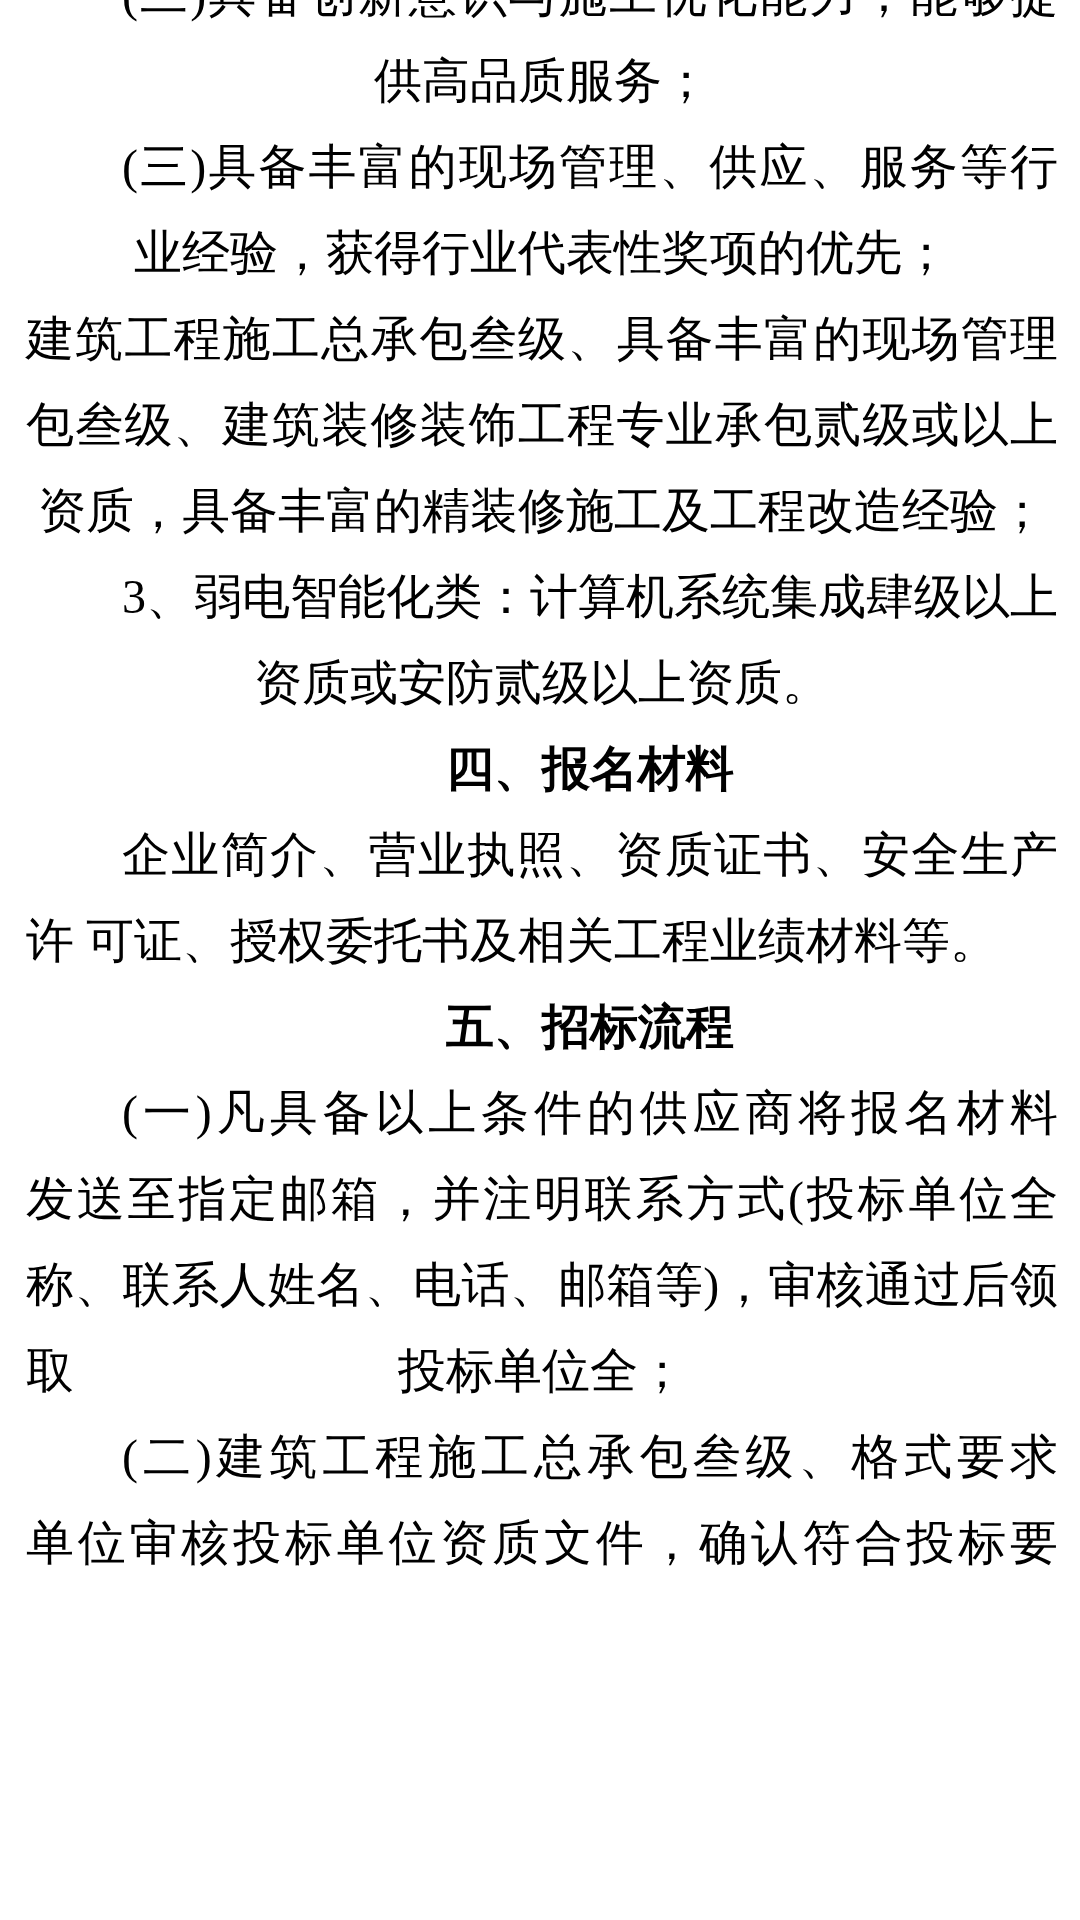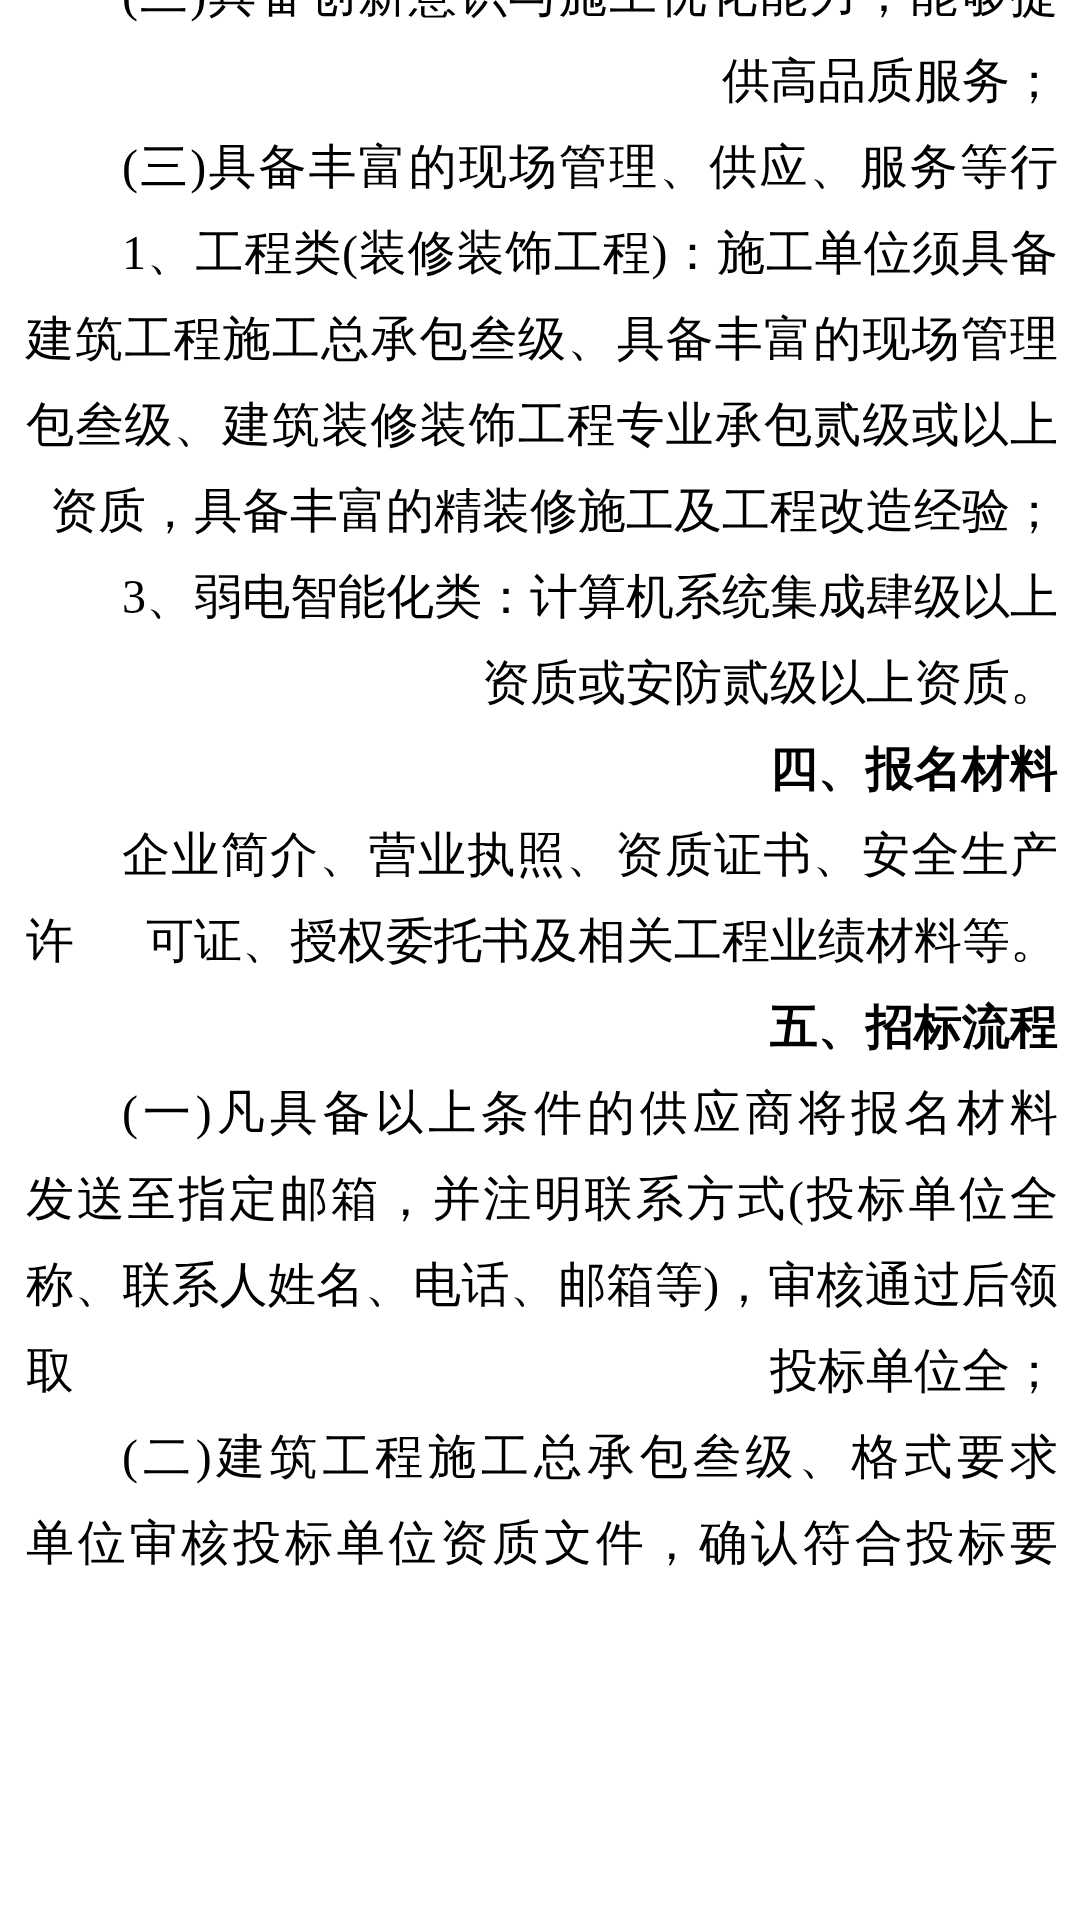--- a/index.html
+++ b/index.html
@@ -17,21 +17,21 @@
     color: #000000;
   }
   .textblock {
     margin: -48px 22px 0 26px; 
   }
   .ln {
     height: 86px;
     line-height: 86px;
     font-size: 48px;
     white-space: nowrap;
-    text-align: right;
+    text-align: center;
     letter-spacing: 0;
   }
   .ind {
     text-indent: 96px; 
   }
   .just {
     text-align: justify;
     text-align-last: justify;
     text-justify: inter-character;
     white-space: normal;
@@ -41,21 +41,21 @@
   }
 </style>
 </head>
 <body>
 
 <div class="page">
   <div class="textblock">
     <div class="ln ind just">(二)具备创新意识与施工优化能力，能够提</div>
     <div class="ln">供高品质服务；</div>
     <div class="ln ind just">(三)具备丰富的现场管理、供应、服务等行</div>
-    <div class="ln ind just">1、工程类(装修装饰工程)：施工单位须具备</div>
+    <div class="ln">业经验，获得行业代表性奖项的优先；</div>
     <div class="ln just">建筑工程施工总承包叁级、具备丰富的现场管理</div>
     <div class="ln just">包叁级、建筑装修装饰工程专业承包贰级或以上</div>
     <div class="ln">资质，具备丰富的精装修施工及工程改造经验；</div>
     <div class="ln ind just">3、弱电智能化类：计算机系统集成肆级以上</div>
     <div class="ln">资质或安防贰级以上资质。</div>
     <div class="ln ind bold">四、报名材料</div>
     <div class="ln ind just">企业简介、营业执照、资质证书、安全生产许</div>
     <div class="ln">可证、授权委托书及相关工程业绩材料等。</div>
     <div class="ln ind bold">五、招标流程</div>
     <div class="ln ind just">(一)凡具备以上条件的供应商将报名材料</div>

